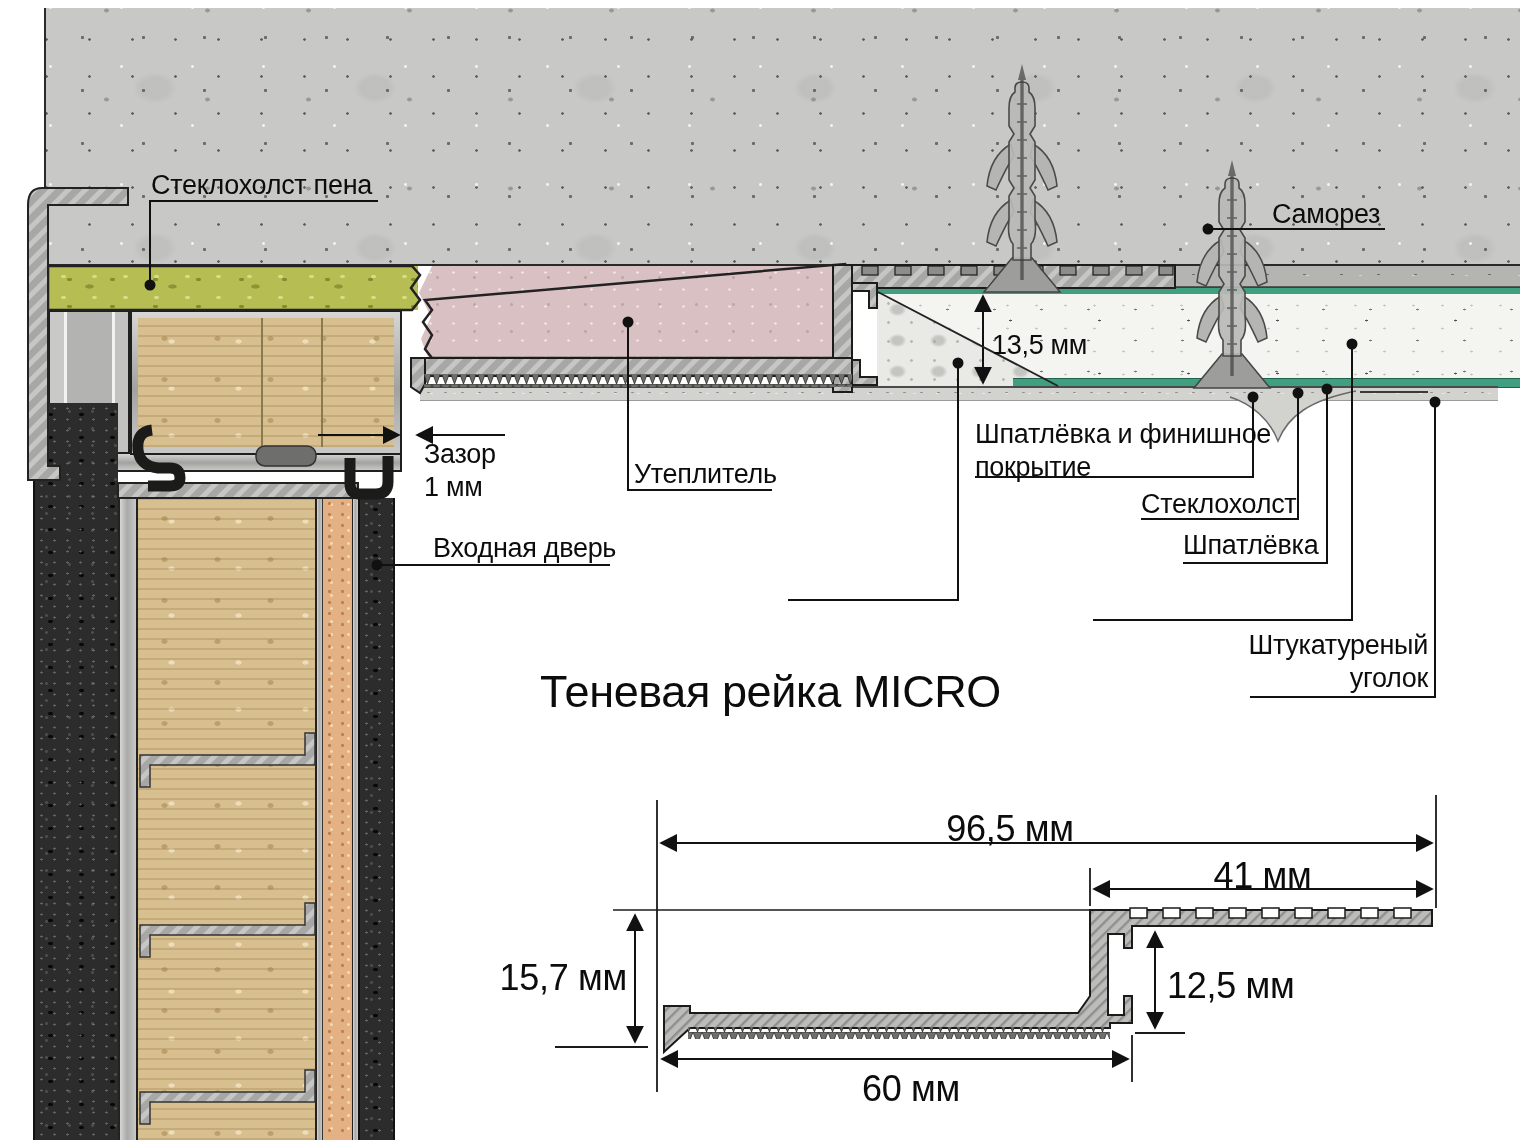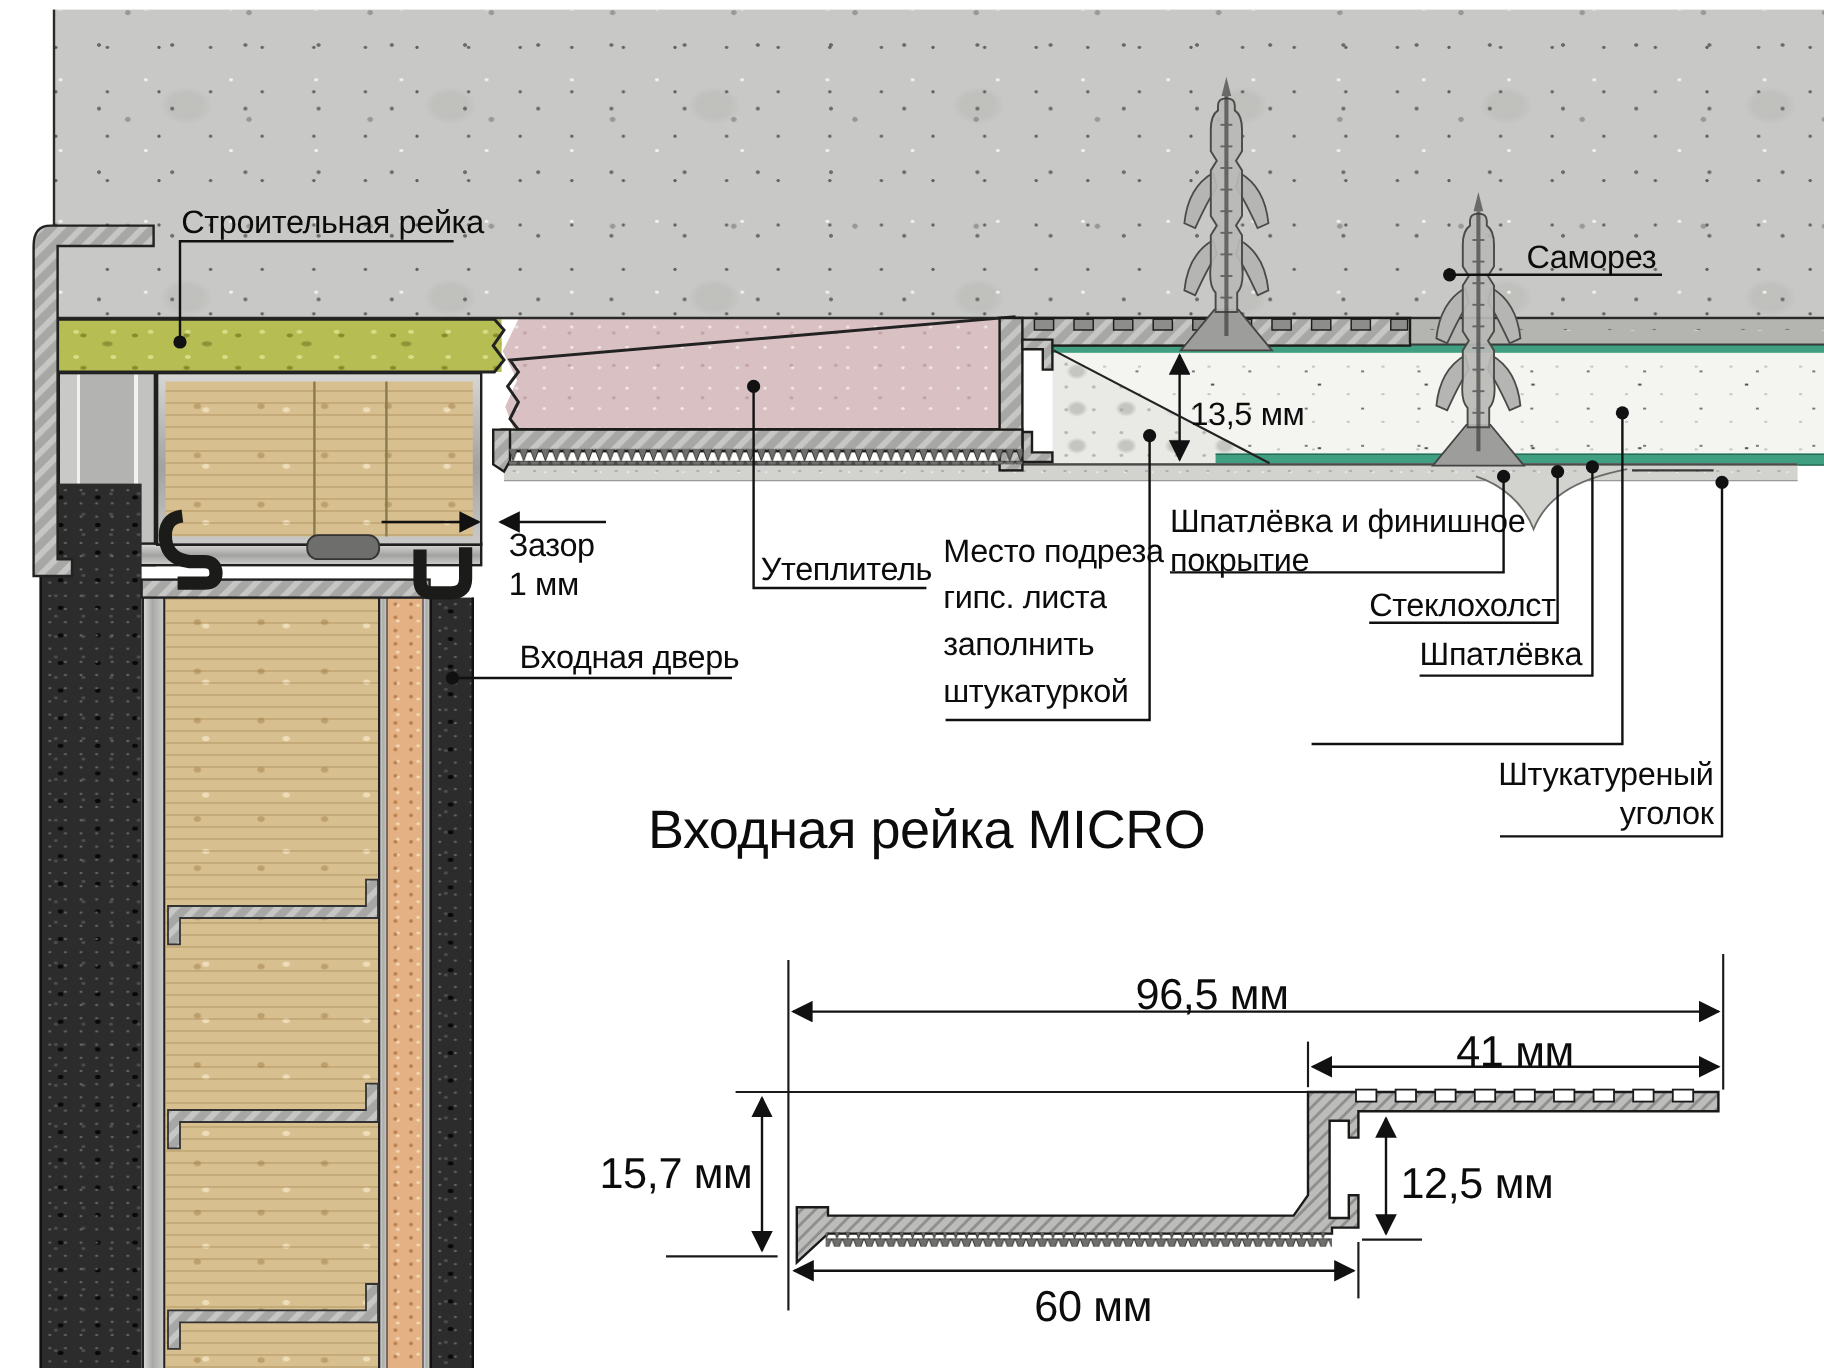--- a/index.html
+++ b/index.html
@@ -235,37 +235,33 @@
           <rect x="1295" y="908" width="17" height="10"></rect>
         <rect x="1328" y="908" width="17" height="10"></rect>
           <rect x="1361" y="908" width="17" height="10"></rect>
         <rect x="1394" y="908" width="17" height="10"></rect>
       </g>
       <rect x="688" y="1027" width="422" height="12" fill="url(#teeth)"></rect>
     </g>
   </svg>
 
   <div class="lbl" style="left:1272px;top:198px;">Саморез</div>
-  <div class="lbl" style="left:151px;top:169px;">Строительная рейка</div>
+  <div class="lbl" style="left:151px;top:169px;">Стеклохолст пена</div>
   <div class="lbl" style="left:424px;top:438px;">Зазор
 1 мм</div>
   <div class="lbl" style="left:433px;top:532px;">Входная дверь</div>
   <div class="lbl" style="left:634px;top:458px;">Утеплитель</div>
-  <div class="lbl" style="left:786px;top:440px;line-height:1.45;">Место подреза
-гипс. листа
-заполнить
-штукатуркой</div>
   <div class="lbl" style="left:975px;top:418px;">Шпатлёвка и финишное
 покрытие</div>
   <div class="lbl" style="left:1141px;top:488px;">Стеклохолст</div>
   <div class="lbl" style="left:1183px;top:529px;">Шпатлёвка</div>
   <div class="lbl" style="left:1150px;top:629px;width:278px;text-align:right;">Штукатуреный
 уголок</div>
   <div class="lbl" style="left:992px;top:329px;text-align:right;">13,5 мм</div>
 
-  <div class="title" style="left:540px;top:666px;">Входная рейка MICRO</div>
+  <div class="title" style="left:540px;top:666px;">Теневая рейка MICRO</div>
 
   <div class="dim" style="left:930px;top:808px;width:160px;text-align:center;">96,5 мм</div>
   <div class="dim" style="left:1190px;top:855px;width:145px;text-align:center;">41 мм</div>
   <div class="dim" style="left:487px;top:957px;width:140px;text-align:right;">15,7 мм</div>
   <div class="dim" style="left:1167px;top:965px;">12,5 мм</div>
   <div class="dim" style="left:830px;top:1068px;width:130px;text-align:right;">60 мм</div>
 </div>
 
 </body></html>

